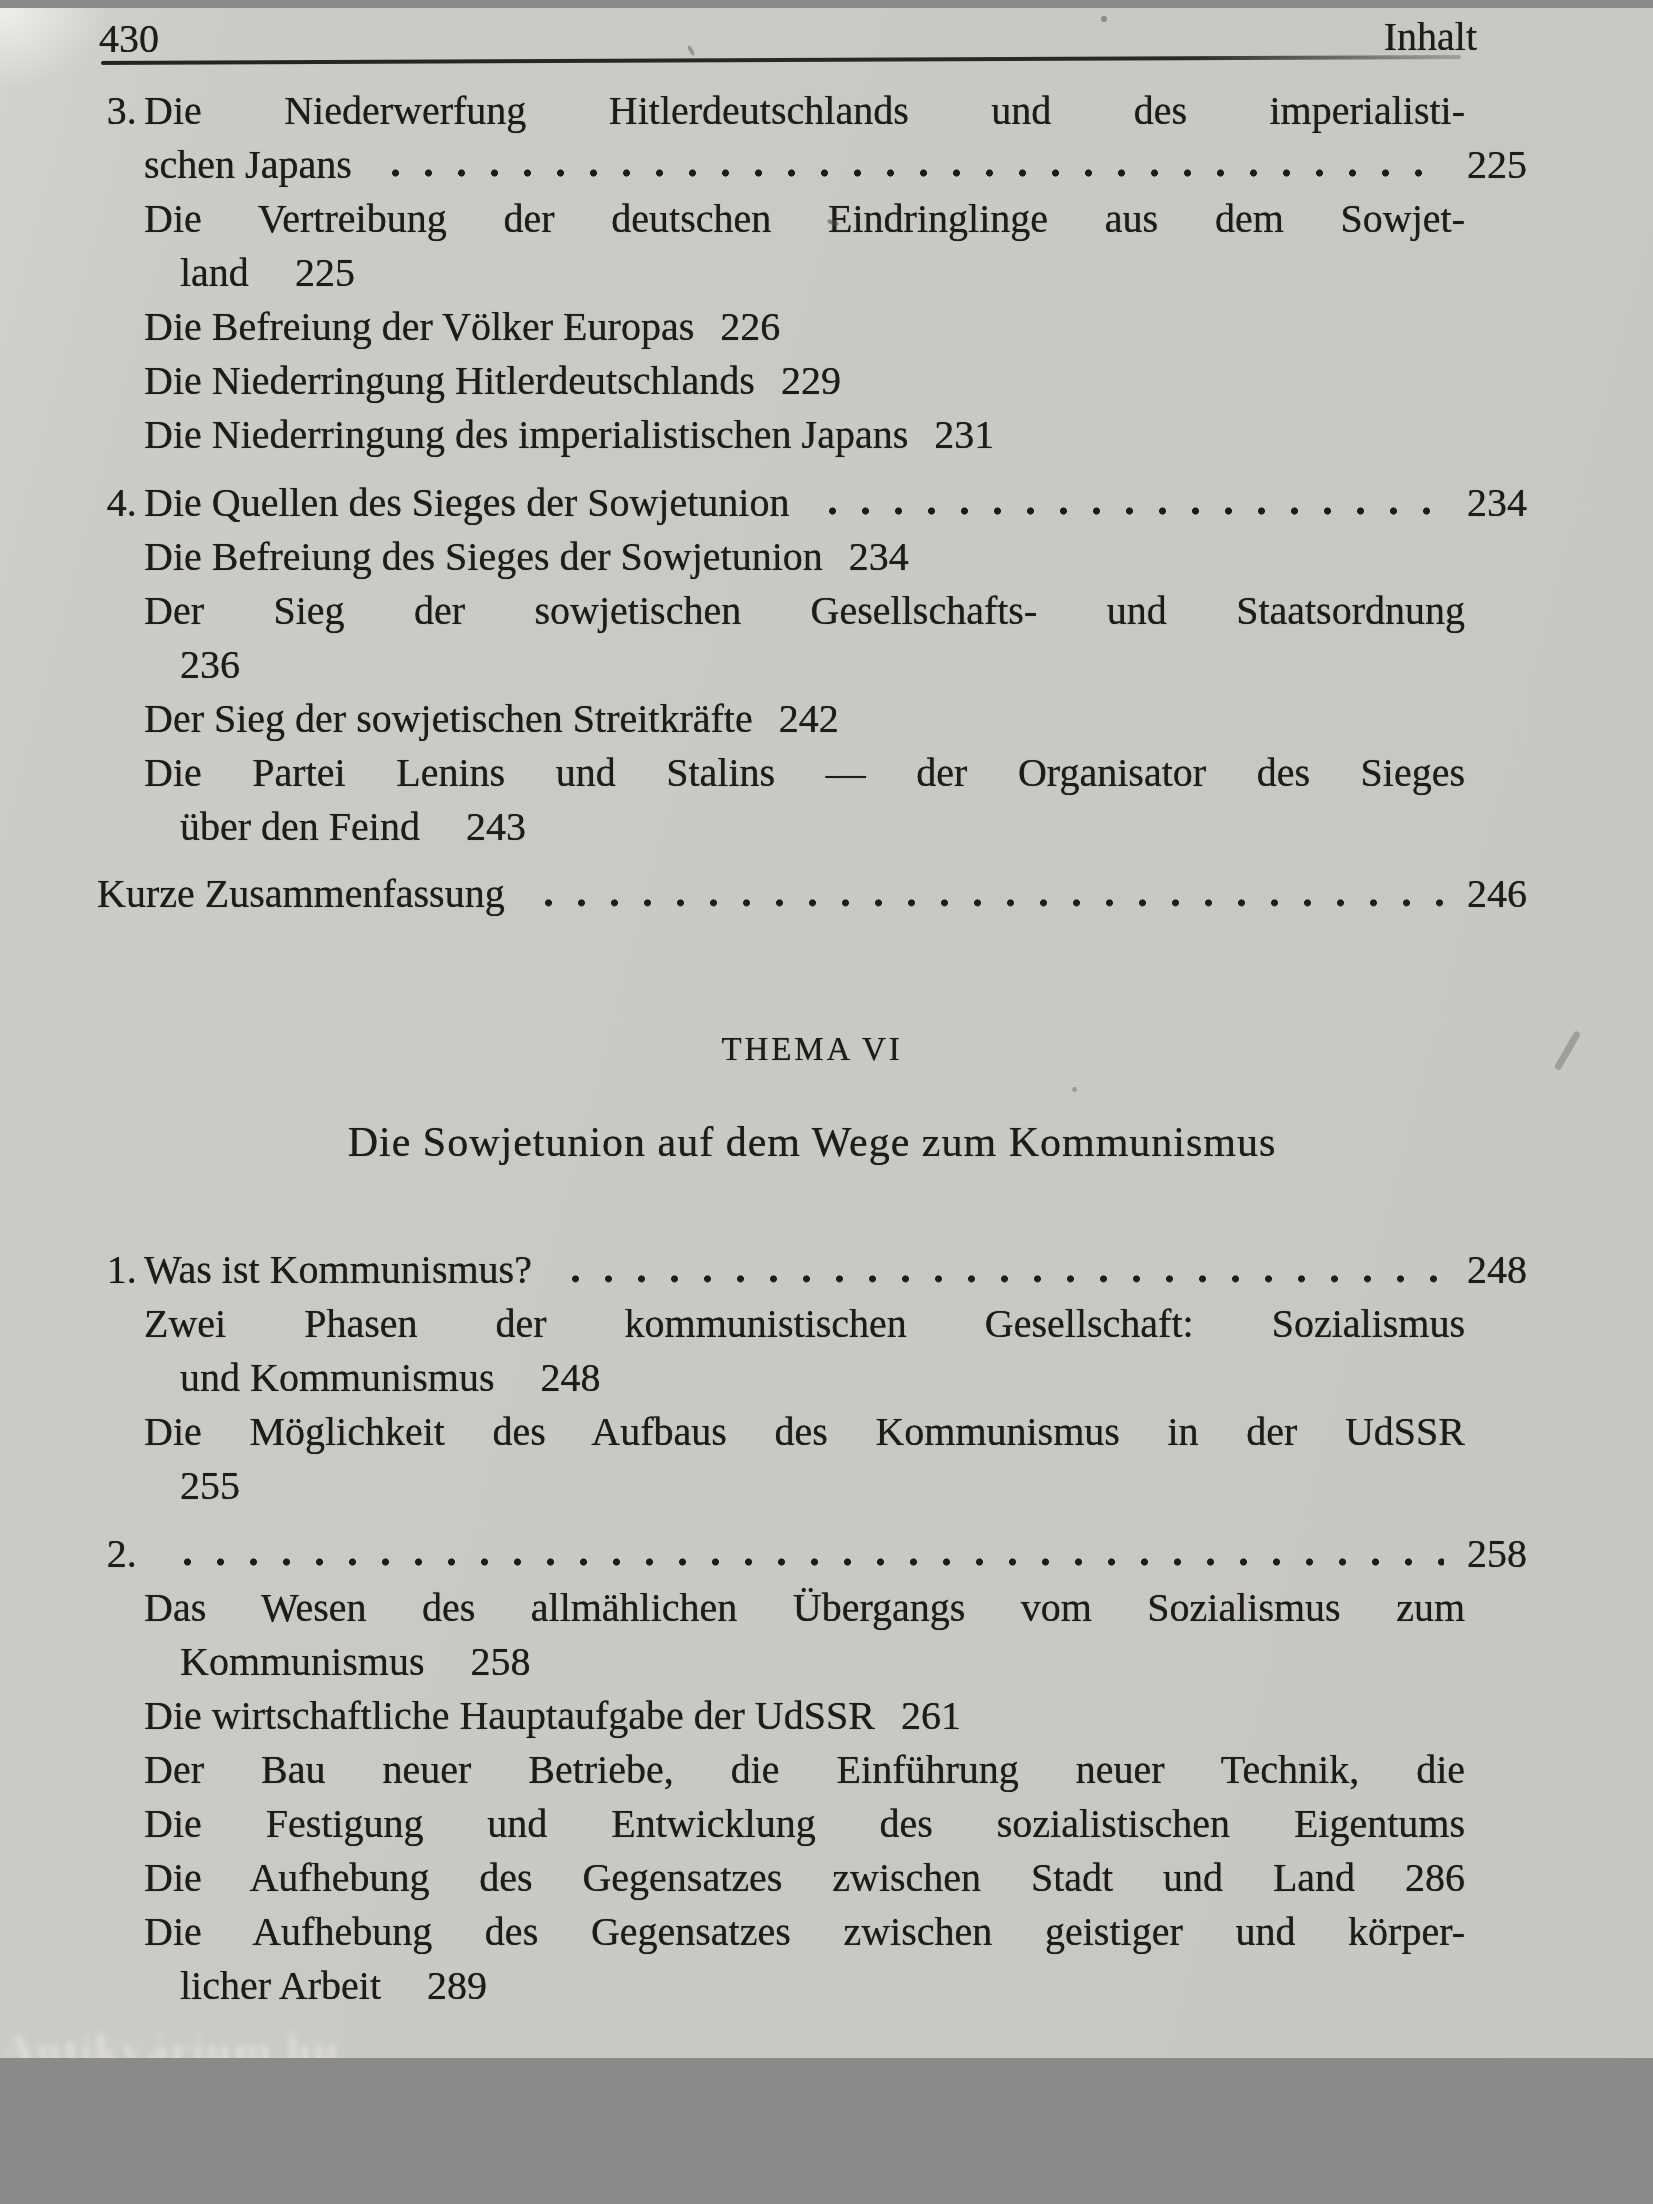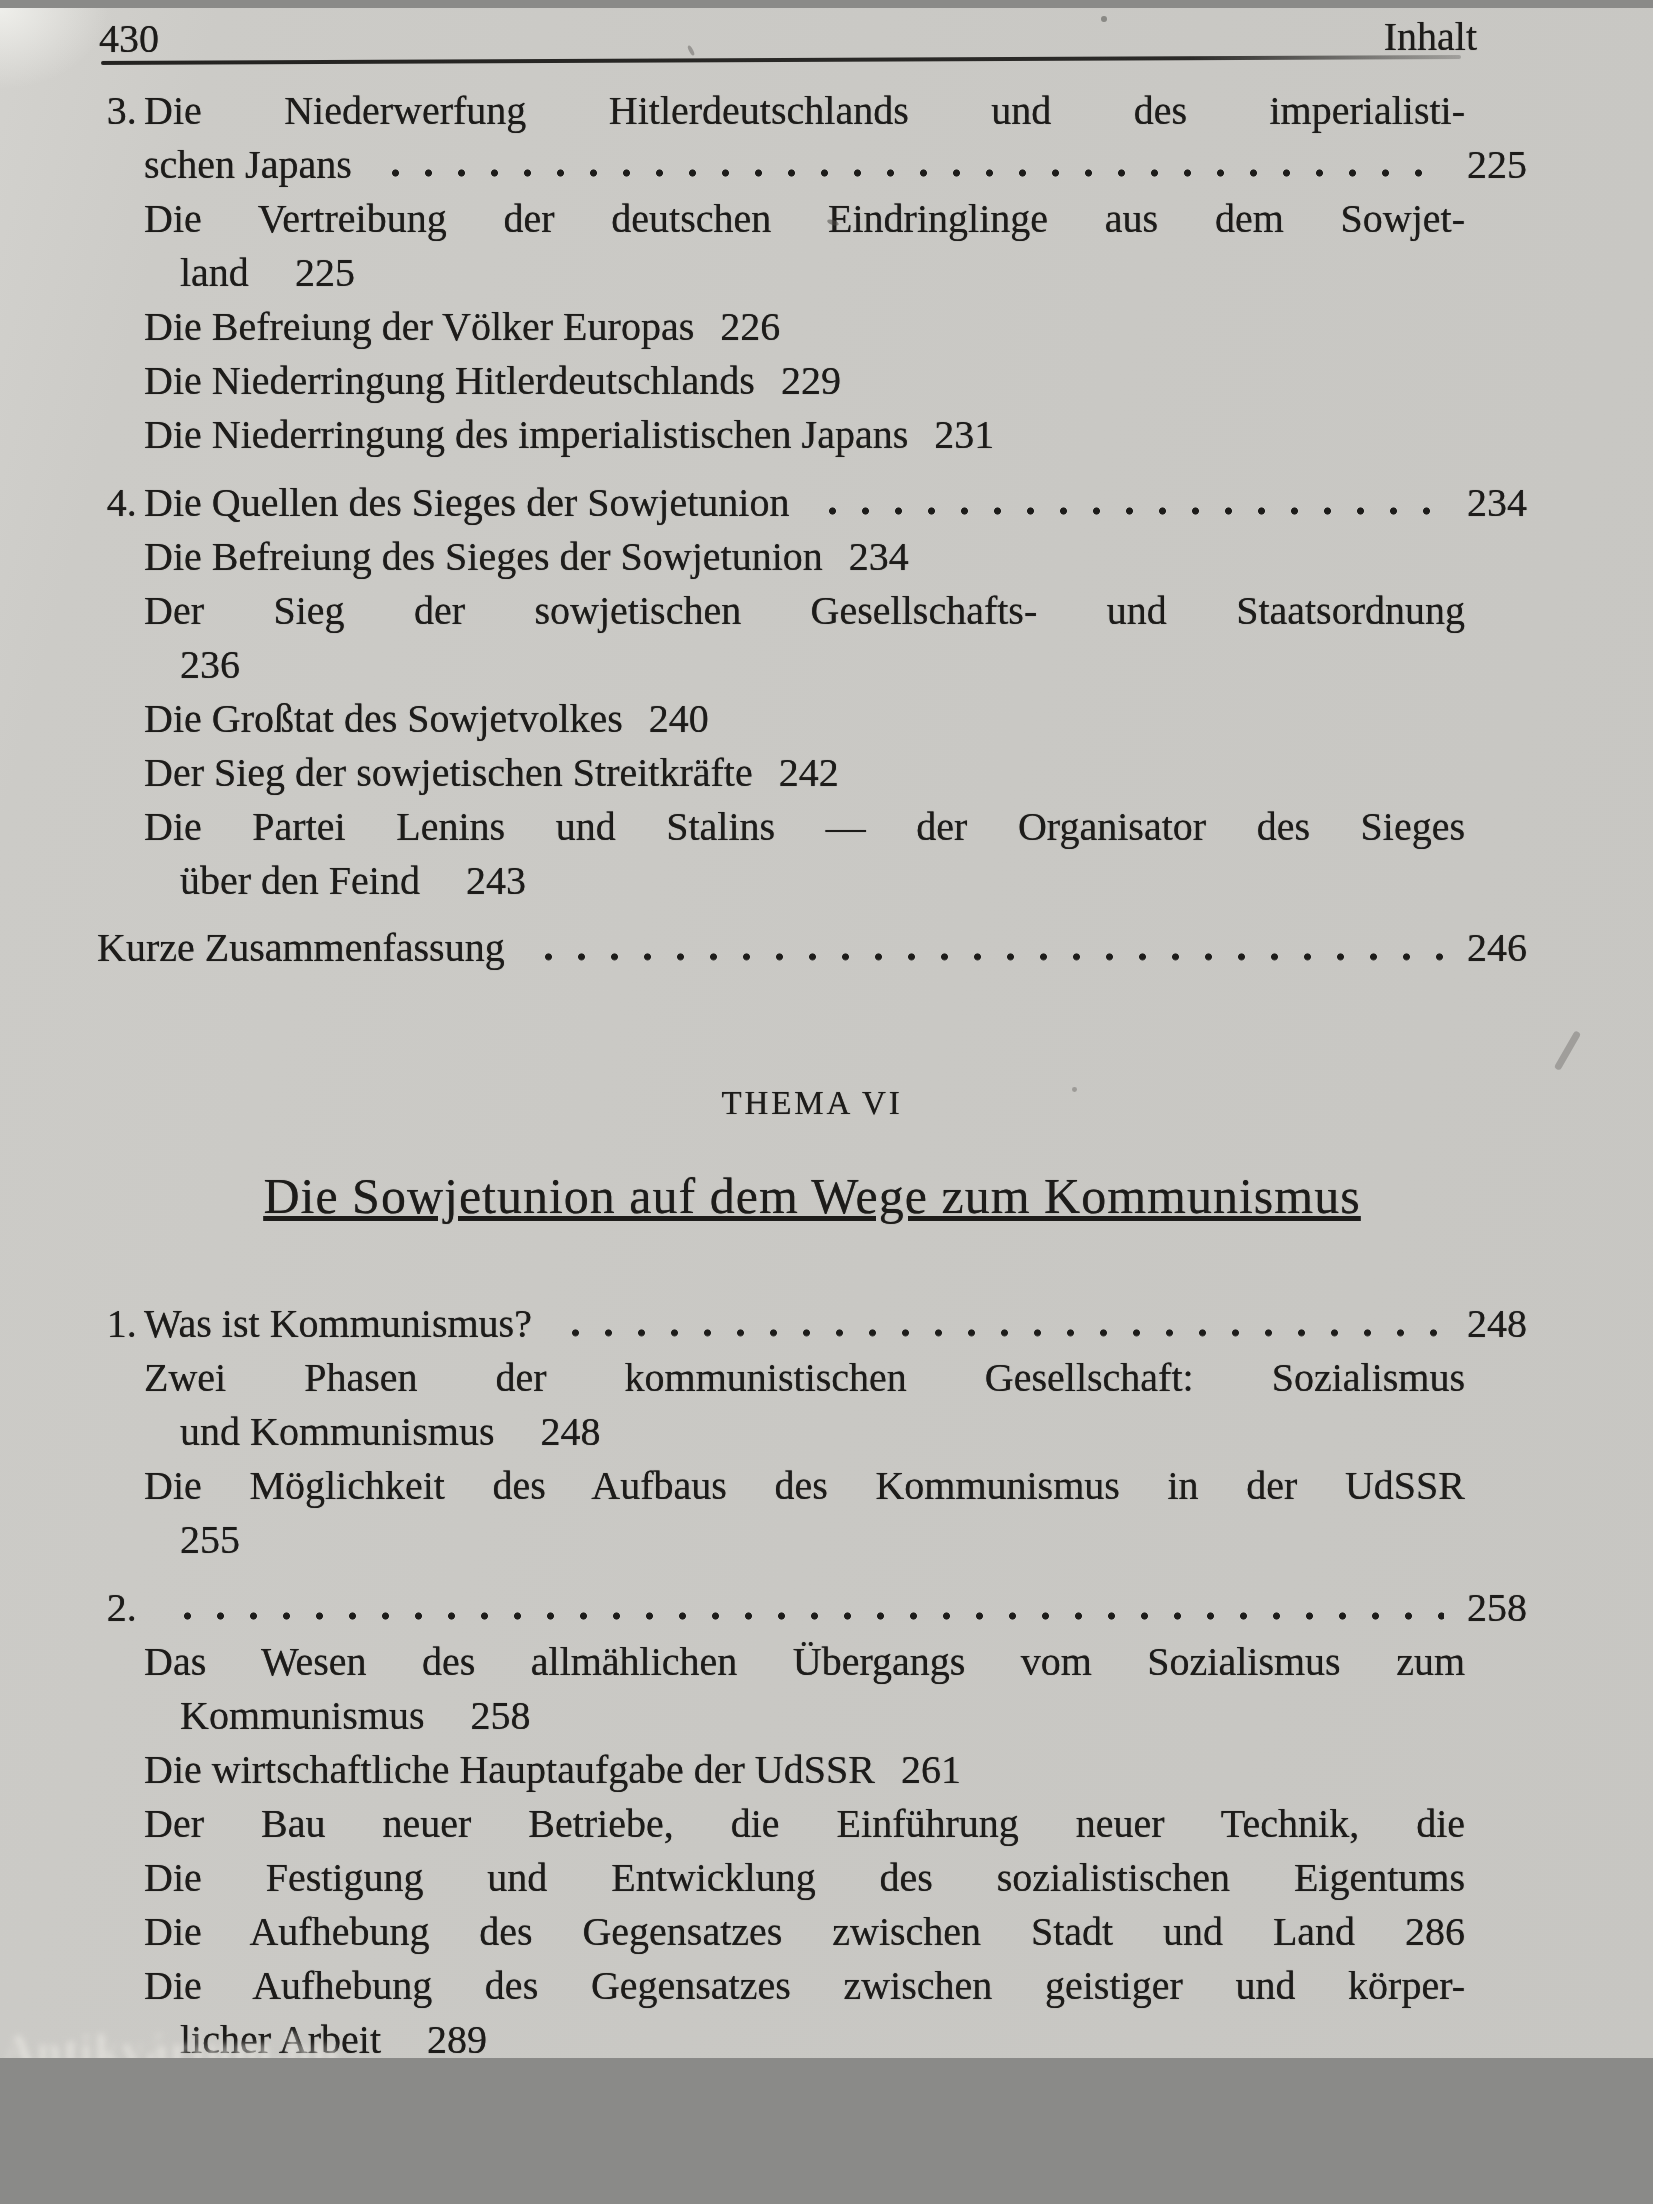--- a/index.html
+++ b/index.html
@@ -38,21 +38,21 @@
   .text.justify{flex:1 1 auto;white-space:normal;text-align:justify;text-align-last:justify;padding-right:62px;}
   .leader{
     flex:1 1 auto;height:9.7px;margin:0 15.5px 0 27px;
     background-image:radial-gradient(circle,#1d1c1a 3.1px,rgba(29,28,26,0) 3.8px);
     background-size:33px 9.7px;background-position:left center;background-repeat:repeat-x;
   }
   .page{flex:0 0 auto;min-width:68px;text-align:right;}
   .inline-page{margin-left:26px;}
   
   .thema-kicker{margin-top:101px;text-align:center;letter-spacing:2.9px;font-size:33px;}
-  .thema-title{margin-top:35px;text-align:center;font-size:50px;line-height:62px;letter-spacing:1px;text-decoration:underline;}
+  .thema-title{margin-top:35px;text-align:center;font-size:42px;line-height:62px;letter-spacing:1px;}
   #toc-bottom{margin-top:70px;}
   
   .watermark{
     position:absolute;left:1.9px;bottom:-19.4px;
     font-size:45px;font-weight:bold;letter-spacing:1.9px;
     color:#eceae5;opacity:.85;filter:blur(3.9px);
   }
   .speck{position:absolute;background:#4a4946;border-radius:50%;}
   .speck.s1{left:827px;top:212px;width:11.6px;height:4.9px;opacity:.55;transform:rotate(18deg);}
   .speck.s2{left:1564px;top:1021px;width:6.8px;height:43px;border-radius:3.9px;opacity:.45;transform:rotate(30deg);background:#6e6d6a;}
@@ -109,24 +109,20 @@
           <span class="text">Die Befreiung des Sieges der Sowjetunion</span>
           <span class="inline-page">234</span>
         </div>
         <div class="toc-line indent-1">
           <span class="text justify">Der Sieg der sowjetischen Gesellschafts- und Staatsordnung</span>
         </div>
         <div class="toc-line indent-2">
           <span class="text">236</span>
         </div>
         <div class="toc-line indent-1">
-          <span class="text">Die Großtat des Sowjetvolkes</span>
-          <span class="inline-page">240</span>
-        </div>
-        <div class="toc-line indent-1">
           <span class="text">Der Sieg der sowjetischen Streitkräfte</span>
           <span class="inline-page">242</span>
         </div>
         <div class="toc-line indent-1">
           <span class="text justify">Die Partei Lenins und Stalins — der Organisator des Sieges</span>
         </div>
         <div class="toc-line indent-2">
           <span class="text">über den Feind</span>
           <span class="inline-page">243</span>
         </div>

